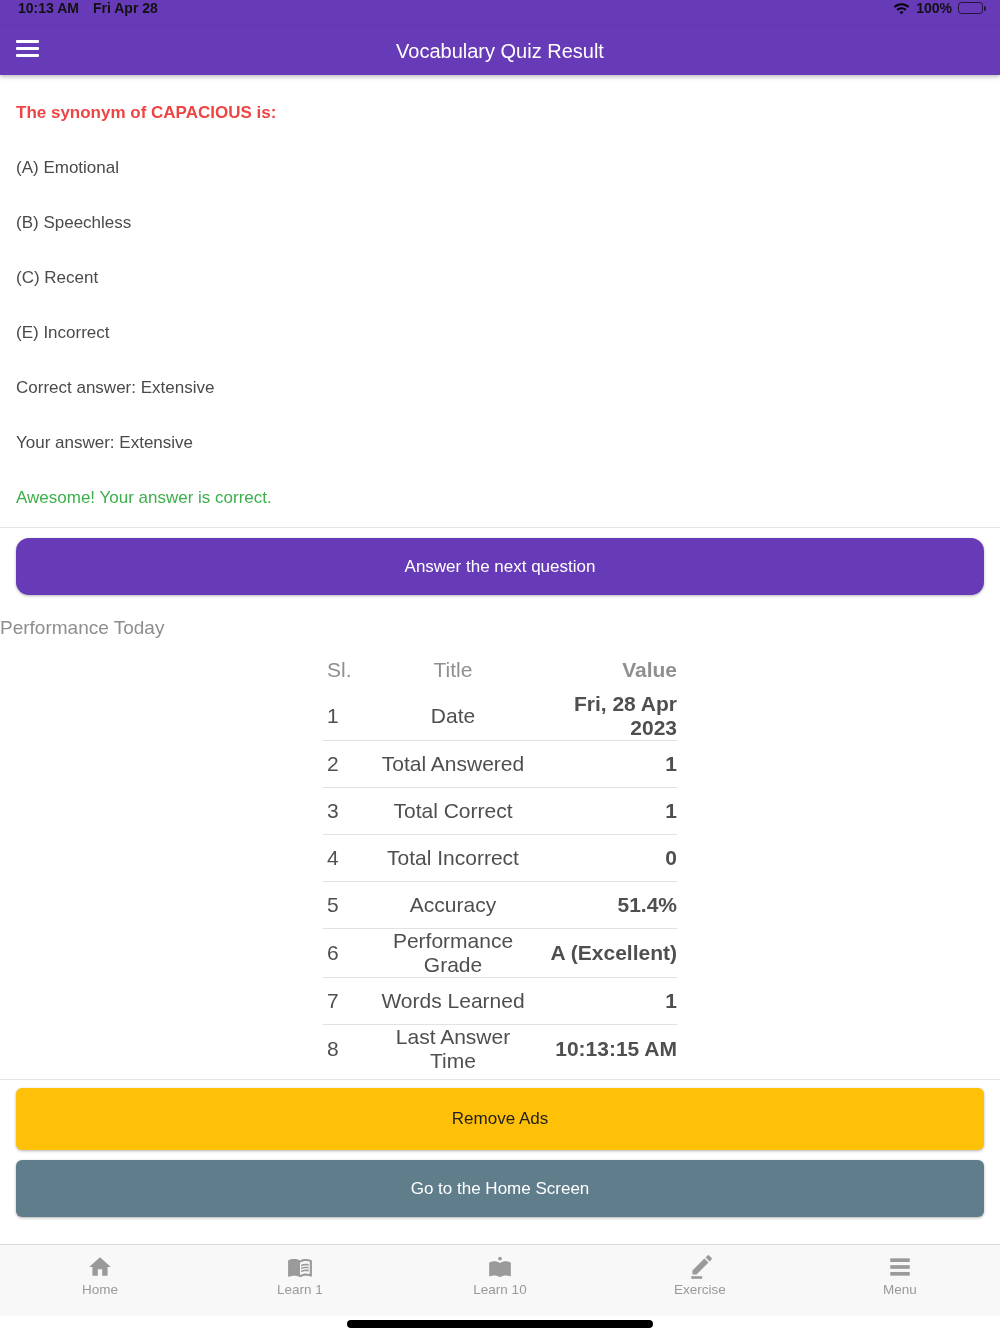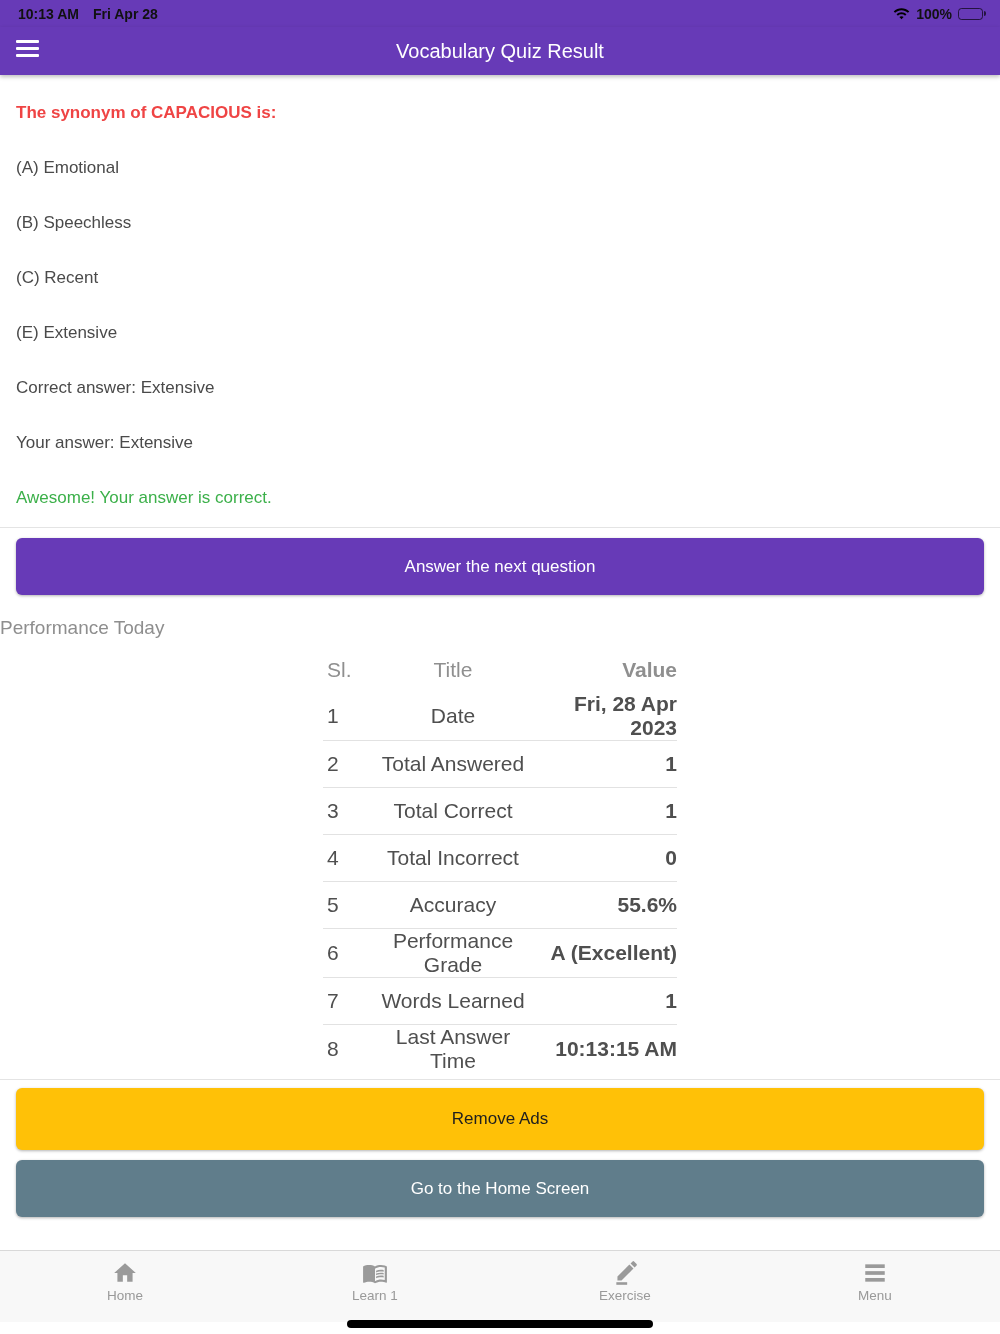--- a/index.html
+++ b/index.html
@@ -7,21 +7,21 @@
     width: 1000px; height: 1334px;
     font-family: "Liberation Sans", sans-serif;
     background: #ffffff;
     overflow: hidden;
     position: relative;
   }
   
   .statusbar {
     background: #673ab7;
     height: 27px;
-    display: flex; align-items: center; justify-content: space-between;
+    display: flex; align-items: flex-start; justify-content: space-between;
     padding: 0 14px 0 18px;
     color: #111111;
     font-size: 14px; font-weight: bold;
   }
   .statusbar-left { display: flex; gap: 14px; align-items: center; }
   .statusbar-right { display: flex; gap: 6px; align-items: center; }
   .wifi-svg { width: 17px; height: 13px; display: block; }
   .battery { display: flex; align-items: center; }
   .battery-body {
     width: 25px; height: 12px;
@@ -67,21 +67,21 @@
   
   .btn {
     display: block; width: 968px;
     margin: 10px 16px 0 16px;
     border: none; border-radius: 6px;
     font-family: "Liberation Sans", sans-serif;
     font-size: 17px;
     cursor: pointer;
     box-shadow: 0 1px 3px rgba(0,0,0,0.3);
   }
-  .btn-primary { background: #673ab7; color: #ffffff; height: 57px; }
+  .btn-primary { background: #673ab7; color: #ffffff; height: 57px; border-radius: 13px; }
   .btn-ads { background: #ffc107; color: #1f1f1f; height: 62px; margin-top: 8px; }
   .btn-home { background: #607d8b; color: #ffffff; height: 57px; }
   
   .perf-title {
     margin-top: 22px;
     text-align: left;
     color: #8e8e8e; font-size: 19px;
   }
   table.perf {
     width: 354px;
@@ -97,21 +97,21 @@
     color: #4f4f4f;
     height: 47px;
   }
   table.perf tr { border-bottom: 1px solid #e2e2e2; }
   table.perf tr:last-child { border-bottom: none; }
   table.perf .col-sl { width: 50px; text-align: left; padding-left: 4px; }
   table.perf .col-title { width: 160px; text-align: center; }
   table.perf .col-value { width: 144px; text-align: right; font-weight: bold; }
   
   .tabbar {
-    position: absolute; left: 0; bottom: 12px;
+    position: absolute; left: 0; bottom: 18px;
     width: 1000px; height: 72px;
     background: #f8f8f8;
     border-top: 1px solid #d9d9d9;
     display: flex;
   }
   .tab-item {
     flex: 1;
     display: flex; flex-direction: column; align-items: center;
     padding-top: 9px;
     cursor: pointer;
@@ -155,21 +155,21 @@
       <span></span>
   </div>
   <div class="header-title">Vocabulary Quiz Result</div>
 </div>
 
 <div class="content">
   <p class="question">The synonym of CAPACIOUS is:</p>
   <p>(A) Emotional</p>
   <p>(B) Speechless</p>
   <p>(C) Recent</p>
-  <p>(E) Extensive</p>
+  <p>(E) Incorrect</p>
   <p>Correct answer: Extensive</p>
   <p>Your answer: Extensive</p>
   <p class="feedback">Awesome! Your answer is correct.</p>
 </div>
 
 <hr class="divider">
 
 <button class="btn btn-primary">Answer the next question</button>
 
 <div class="perf-title">Performance Today</div>
@@ -199,21 +199,21 @@
       <td class="col-value">1</td>
     </tr>
     <tr>
       <td class="col-sl">4</td>
       <td class="col-title">Total Incorrect</td>
       <td class="col-value">0</td>
     </tr>
     <tr>
       <td class="col-sl">5</td>
       <td class="col-title">Accuracy</td>
-      <td class="col-value">55.6%</td>
+      <td class="col-value">51.4%</td>
     </tr>
     <tr>
       <td class="col-sl">6</td>
       <td class="col-title">Performance Grade</td>
       <td class="col-value">A (Excellent)</td>
     </tr>
     <tr>
       <td class="col-sl">7</td>
       <td class="col-title">Words Learned</td>
       <td class="col-value">1</td>
@@ -245,20 +245,29 @@
       <svg viewBox="0 0 24 24">
           <path d="M21 5c-1.11-.35-2.33-.5-3.5-.5-1.95 0-4.05.4-5.5 1.5-1.45-1.1-3.55-1.5-5.5-1.5S2.45 4.9 1 6v14.65c0 .25.25.5.5.5.1 0 .15-.05.25-.05C3.1 20.45 5.05 20 6.5 20c1.95 0 4.05.4 5.5 1.5 1.35-.85 3.8-1.5 5.5-1.5 1.65 0 3.35.3 4.75 1.05.1.05.15.05.25.05.25 0 .5-.25.5-.5V6c-.6-.45-1.25-.75-2-1zm0 13.5c-1.1-.35-2.3-.5-3.5-.5-1.7 0-4.15.65-5.5 1.5V8c1.35-.85 3.8-1.5 5.5-1.5 1.2 0 2.4.15 3.5.5v11.5z"></path>
           <path d="M17.5 10.5c.88 0 1.73.09 2.5.26V9.24c-.79-.15-1.64-.24-2.5-.24-1.7 0-3.24.29-4.5.83v1.66c1.13-.64 2.7-.99 4.5-.99zM13 12.49v1.66c1.13-.64 2.7-.99 4.5-.99.88 0 1.73.09 2.5.26v-1.52c-.79-.15-1.64-.24-2.5-.24-1.7 0-3.24.3-4.5.83zm4.5 1.84c-1.7 0-3.24.29-4.5.83v1.66c1.13-.64 2.7-.99 4.5-.99.88 0 1.73.09 2.5.26v-1.52c-.79-.16-1.64-.24-2.5-.24z"></path>
         </svg>
     </span>
     <span class="tab-label">Learn 1</span>
   </div>
   <div class="tab-item">
     <span>
       <svg viewBox="0 0 24 24">
+          <circle cx="12" cy="4.2" r="1.7"></circle>
+          <path d="M12 21.4c-1.4-1-3.5-1.6-5.5-1.6-1.3 0-2.7.2-3.8.7-.4.2-.7-.1-.7-.5V8.1c1.2-.8 3-1.3 4.5-1.3 2 0 4.1.5 5.5 1.5 1.4-1 3.5-1.5 5.5-1.5 1.5 0 3.3.5 4.5 1.3V20c0 .4-.3.7-.7.5-1.1-.5-2.5-.7-3.8-.7-2 0-4.1.6-5.5 1.6z"></path>
+        </svg>
+    </span>
+    <span class="tab-label">Learn 10</span>
+  </div>
+  <div class="tab-item">
+    <span>
+      <svg viewBox="0 0 24 24">
           <path d="M5 15.25V19h3.75L19.81 7.94l-3.75-3.75L5 15.25z"></path>
           <path d="M22.71 5.04c.39-.39.39-1.02 0-1.41L20.37 1.29a.9959.9959 0 0 0-1.41 0l-1.83 1.83 3.75 3.75 1.83-1.83z"></path>
           <rect x="4" y="20.5" width="10" height="2.4"></rect>
         </svg>
     </span>
     <span class="tab-label">Exercise</span>
   </div>
   <div class="tab-item">
     <span>
       <svg viewBox="0 0 24 24">

